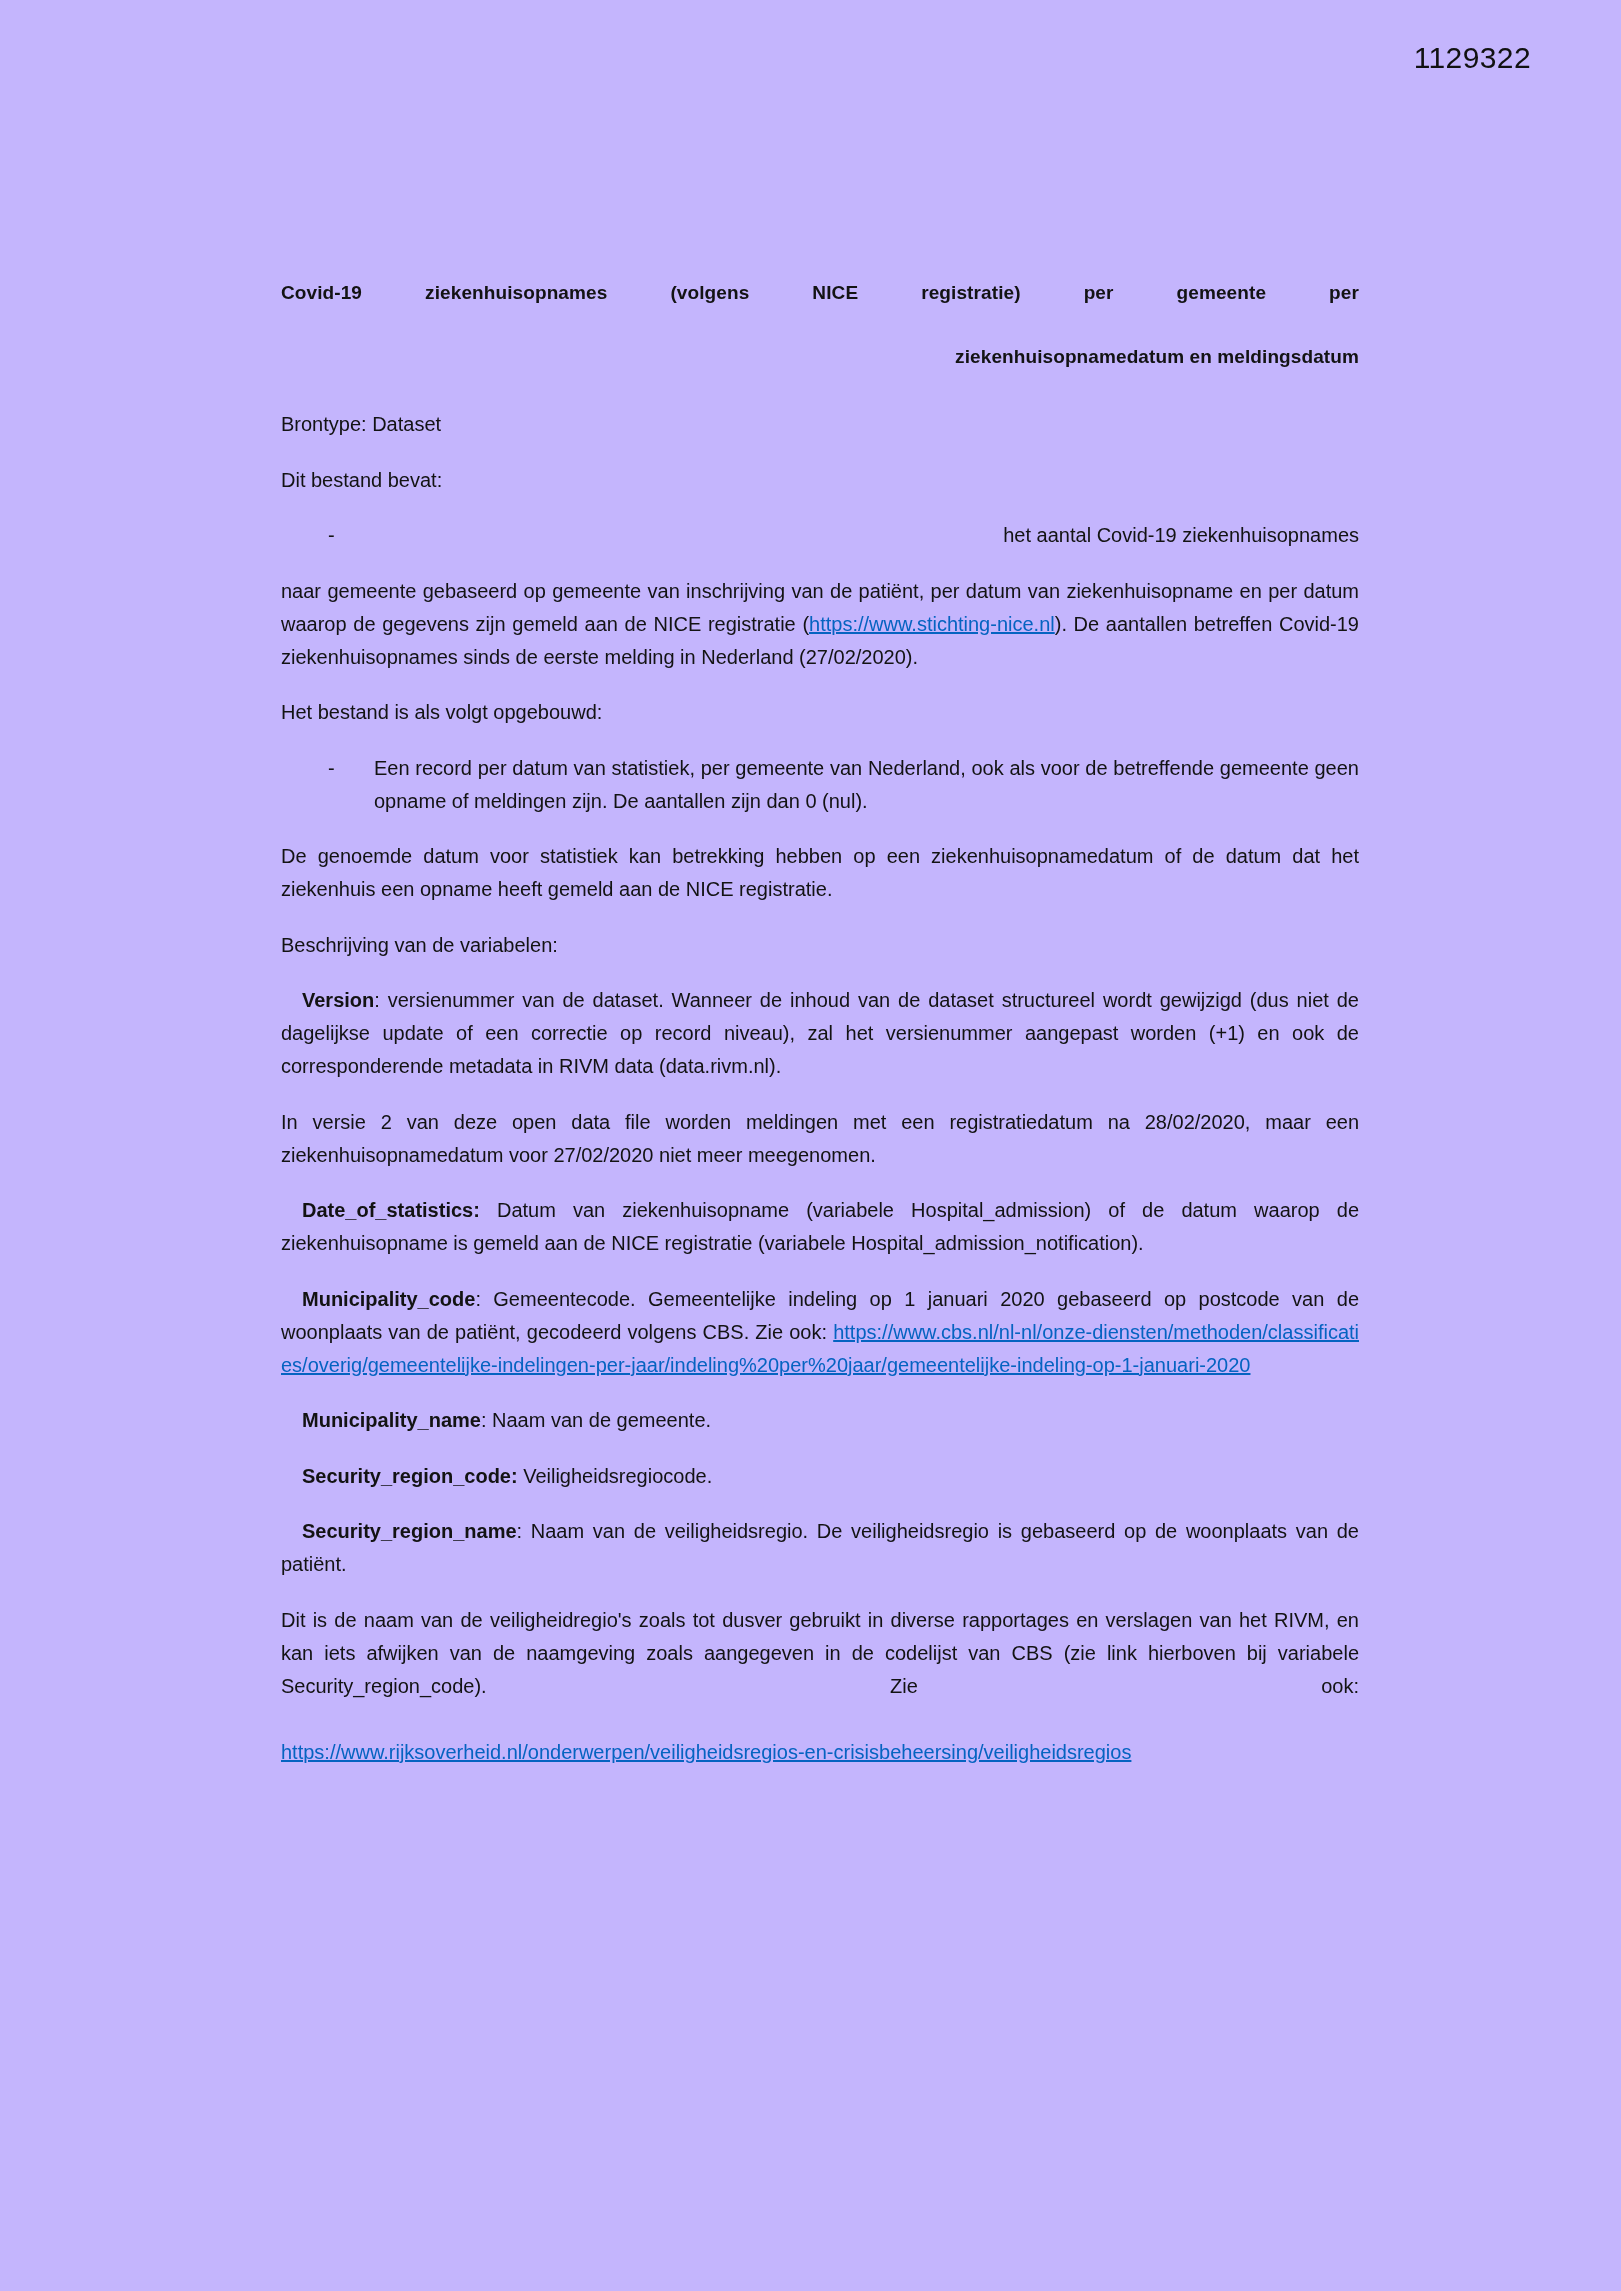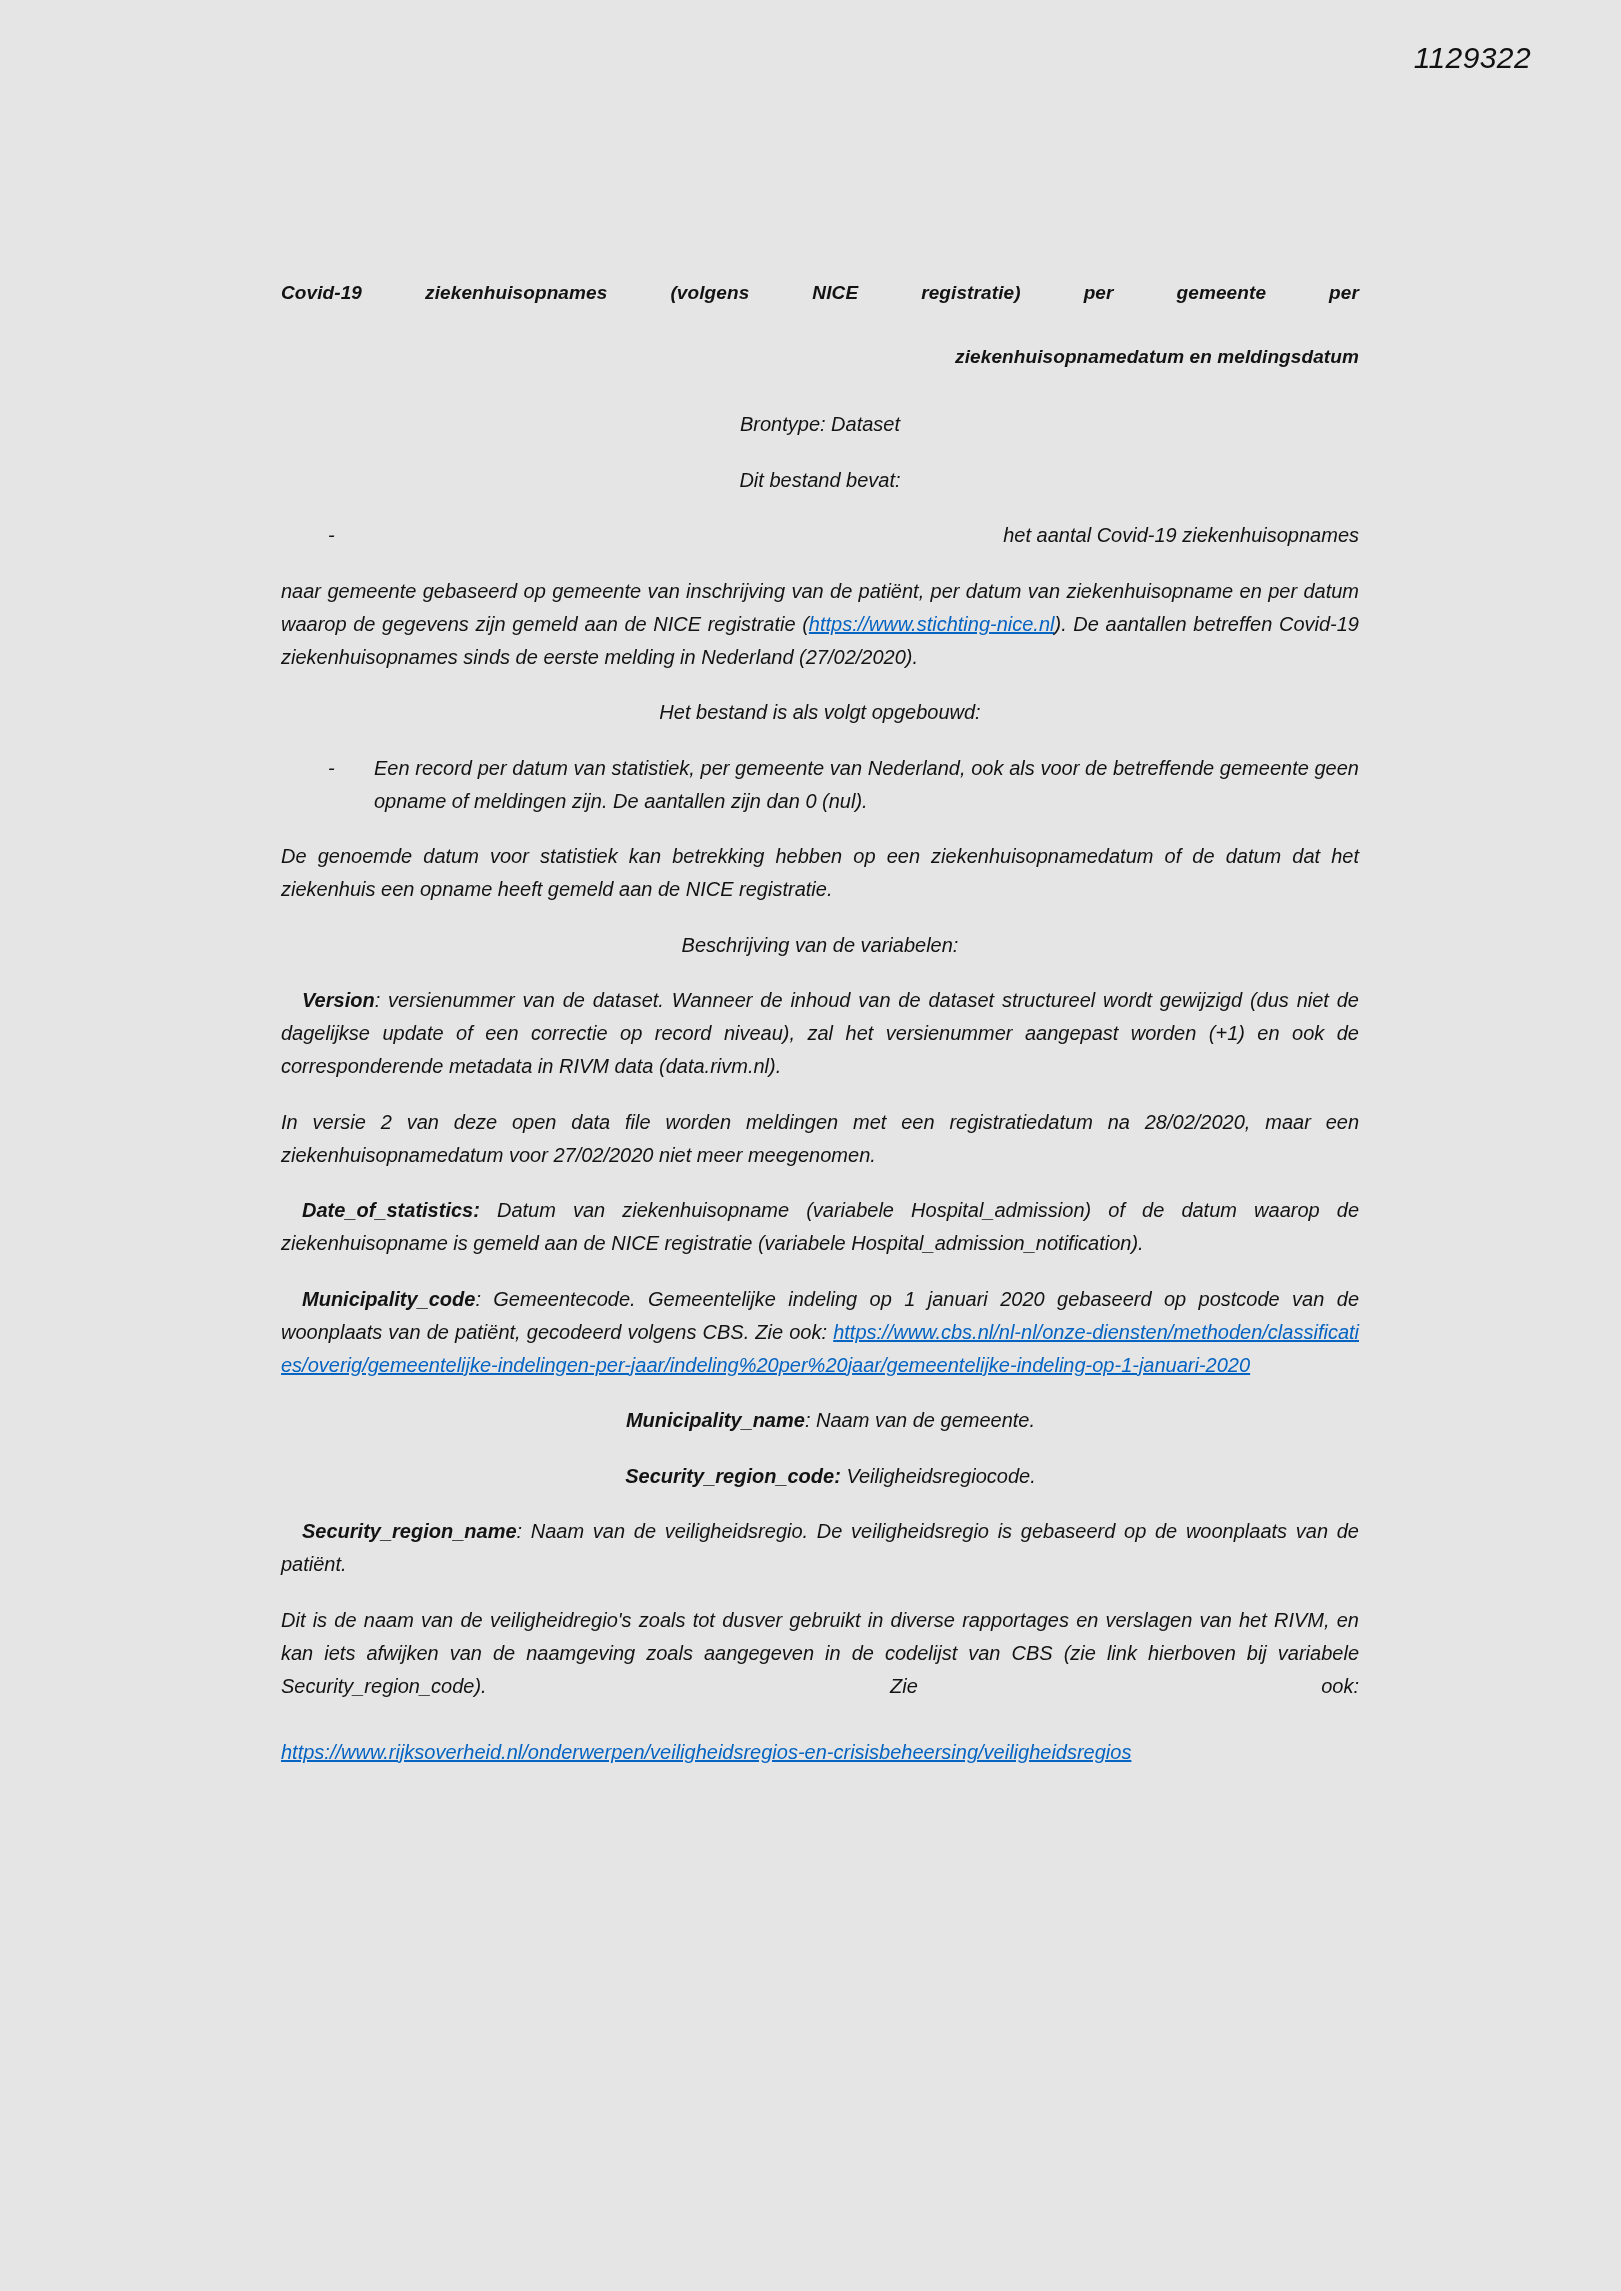--- a/index.html
+++ b/index.html
@@ -13,22 +13,21 @@
     height: 2292px;
     position: relative;
     font-family: "Liberation Sans", sans-serif;
     color: #000000;
     overflow: hidden;
   }
 
   .page {
     position: absolute;
     inset: 0;
-    background: #e5e5e5;
-    font-style: italic;
+    background: #c4b5fd;
   }
 
   
   .doc-number {
     position: absolute;
     top: 41px;
     right: 90px;
     font-size: 30px;
     letter-spacing: 0.4px;
     color: #111111;
@@ -51,21 +50,21 @@
 
   .content > * { margin: 0; }
 
   p.block {
     margin: 0 0 22.5px 0;
     text-align: justify;
   }
 
   p.tight {
     margin: 0 0 22.5px 0;
-    text-align: center;
+    text-align: left;
   }
 
   h1.title {
     font-size: 19px;
     line-height: 32px;
     font-weight: bold;
     text-align: justify;
     margin: 0 0 35px 0;
     letter-spacing: 0.1px;
   }

